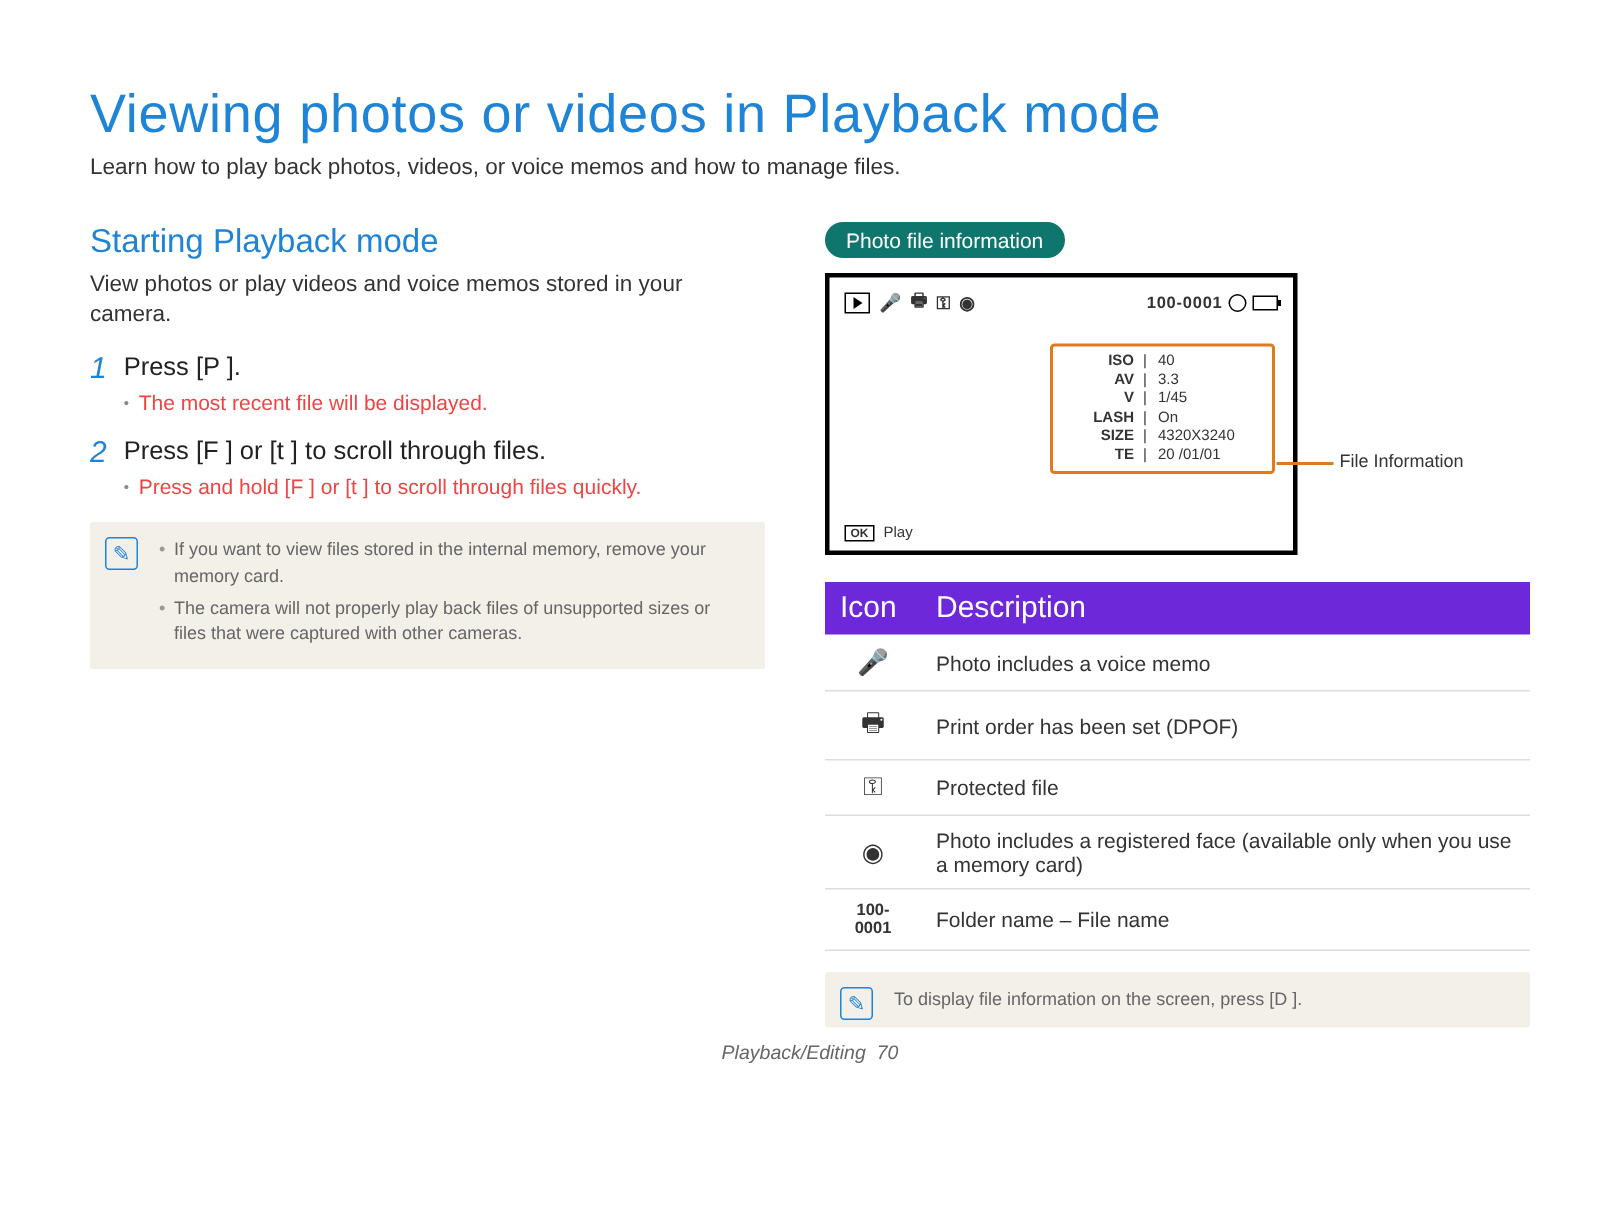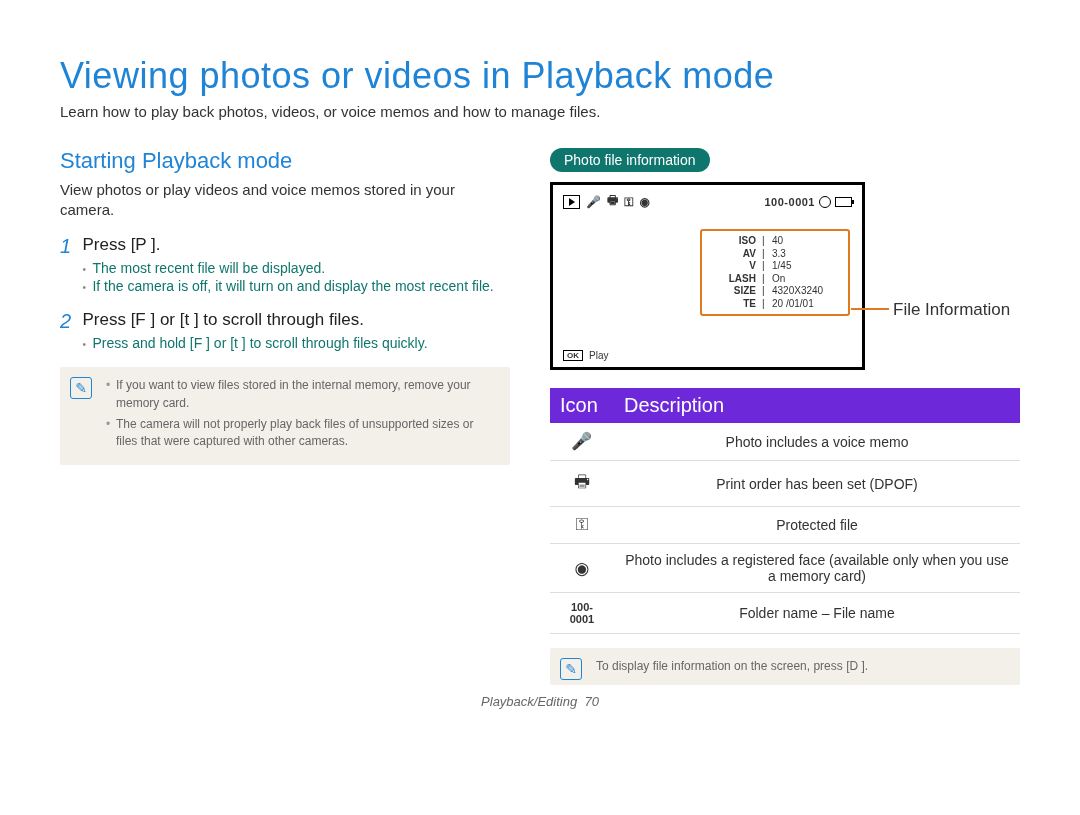--- a/index.html
+++ b/index.html
@@ -12,21 +12,21 @@
   .col-left { width: 450px; }
   .col-right { width: 470px; }
 
   .sub-title { font-size: 22px; color: #1f84d6; font-weight: 400; margin-bottom: 6px; }
   .sub-lead { font-size: 15px; line-height: 1.35; margin-bottom: 14px; }
 
   .step { margin-bottom: 14px; }
   .step .num { display: inline-block; width: 18px; vertical-align: top; font-size: 20px; color: #1f84d6; font-style: italic; }
   .step .step-body { display: inline-block; width: 420px; vertical-align: top; }
   .step-title { font-size: 17px; color: #222; margin-bottom: 4px; }
-  .step-sub { font-size: 14px; color: #0f766e; line-height: 1.35; }
+  .step-sub { font-size: 14px; color: #ef4444; line-height: 1.35; }
   .step-sub li { list-style: none; padding-left: 10px; position: relative; }
   .step-sub li:before { content: "•"; position: absolute; left: 0; color: #888; font-size: 10px; top: 4px; }
 
   .note-box { background: #f3efe9; border-radius: 2px; padding: 10px 14px 10px 46px; position: relative; font-size: 12px; color: #666; line-height: 1.45; margin-top: 12px; }
   .note-box .note-icon { position: absolute; left: 10px; top: 10px; width: 22px; height: 22px; border: 1.7px solid #1f84d6; border-radius: 3px; display:flex; align-items:center; justify-content:center; color: #1f84d6; font-size: 14px; }
   .note-box ul { list-style: none; }
   .note-box li { position: relative; padding-left: 10px; margin-bottom: 4px; }
   .note-box li:before { content: "•"; position: absolute; left: 0; top: 0; color: #999; }
 
   .pill { display: inline-block; background: #0f766e; color: #fff; border-radius: 12px; padding: 4px 14px; font-size: 14px; margin-bottom: 10px; }
@@ -47,27 +47,27 @@
   .info-box { position: absolute; top: 44px; right: 12px; width: 150px; border: 2px solid #e07a1f; border-radius: 3px; padding: 4px 6px; font-size: 10px; font-family: Arial; }
   .info-row { display:flex; gap:6px; line-height: 1.25;}
   .info-row .k { width: 48px; text-align: right; font-weight: bold; }
   .info-row .sep { width:4px; }
   .info-row .v { flex:1; }
 
   .screen-bottom { position:absolute; left:10px; bottom:6px; font-size:10px; display:flex; gap:6px; align-items:center; }
   .screen-bottom .ok { border:1.3px solid #000; padding:0 3px; font-size:8px; font-weight:bold; }
 
   .leader-line { position:absolute; top: 126px; left: 301px; width: 38px; height: 2px; background: #e07a1f; }
-  .leader-label { position:absolute; top: 118px; left: 343px; font-size: 17px; color: #333; white-space: nowrap; }
+  .leader-label { position:absolute; top: 118px; left: 343px; font-size: 12px; color: #333; white-space: nowrap; }
 
   
   .icon-table { width: 100%; border-collapse: collapse; margin-top: 18px; font-size: 14px; }
   .icon-table thead td { background: #6d28d9; color: #fff; padding: 6px 10px; font-size: 20px; }
   .icon-table thead td:first-child { width: 64px; }
-  .icon-table tbody td { padding: 8px 10px; border-bottom: 1px solid #ddd; vertical-align: middle; text-align: center; }
+  .icon-table tbody td { padding: 8px 10px; border-bottom: 1px solid #ddd; vertical-align: middle; }
   .icon-table tbody td:first-child { text-align: center; font-size: 17px; }
 
   .footer { position: absolute; bottom: 22px; left: 0; right: 0; text-align: center; font-size: 13px; color: #666; font-style: italic; }
 </style>
 </head>
 <body>
 
 <div class="page">
   <h1 class="main-title">Viewing photos or videos in Playback mode</h1>
   <p class="lead">Learn how to play back photos, videos, or voice memos and how to manage files.</p>
@@ -77,21 +77,20 @@
     <div class="col-left">
       <h2 class="sub-title">Starting Playback mode</h2>
       <p class="sub-lead">View photos or play videos and voice memos stored in your camera.</p>
 
       <div class="step">
         <span class="num">1</span>
         <span class="step-body">
           <div class="step-title">Press [P    ].</div>
           <ul class="step-sub">
             <li>The most recent file will be displayed.</li>
-            <li>If the camera is off, it will turn on and display the most recent file.</li>
           </ul>
         </span>
       </div>
 
       <div class="step">
         <span class="num">2</span>
         <span class="step-body">
           <div class="step-title">Press [F  ] or [t     ] to scroll through files.</div>
           <ul class="step-sub">
             <li>Press and hold [F  ] or [t     ] to scroll through files quickly.</li>

